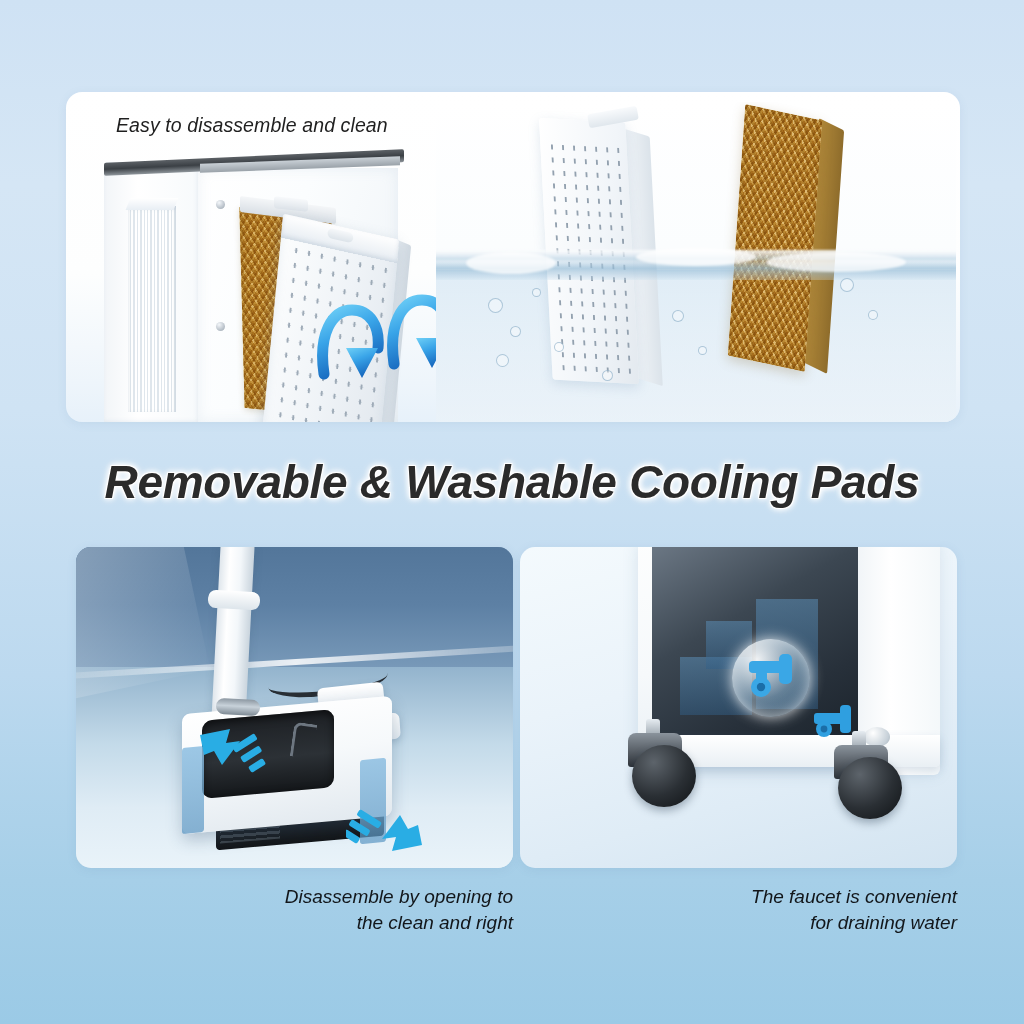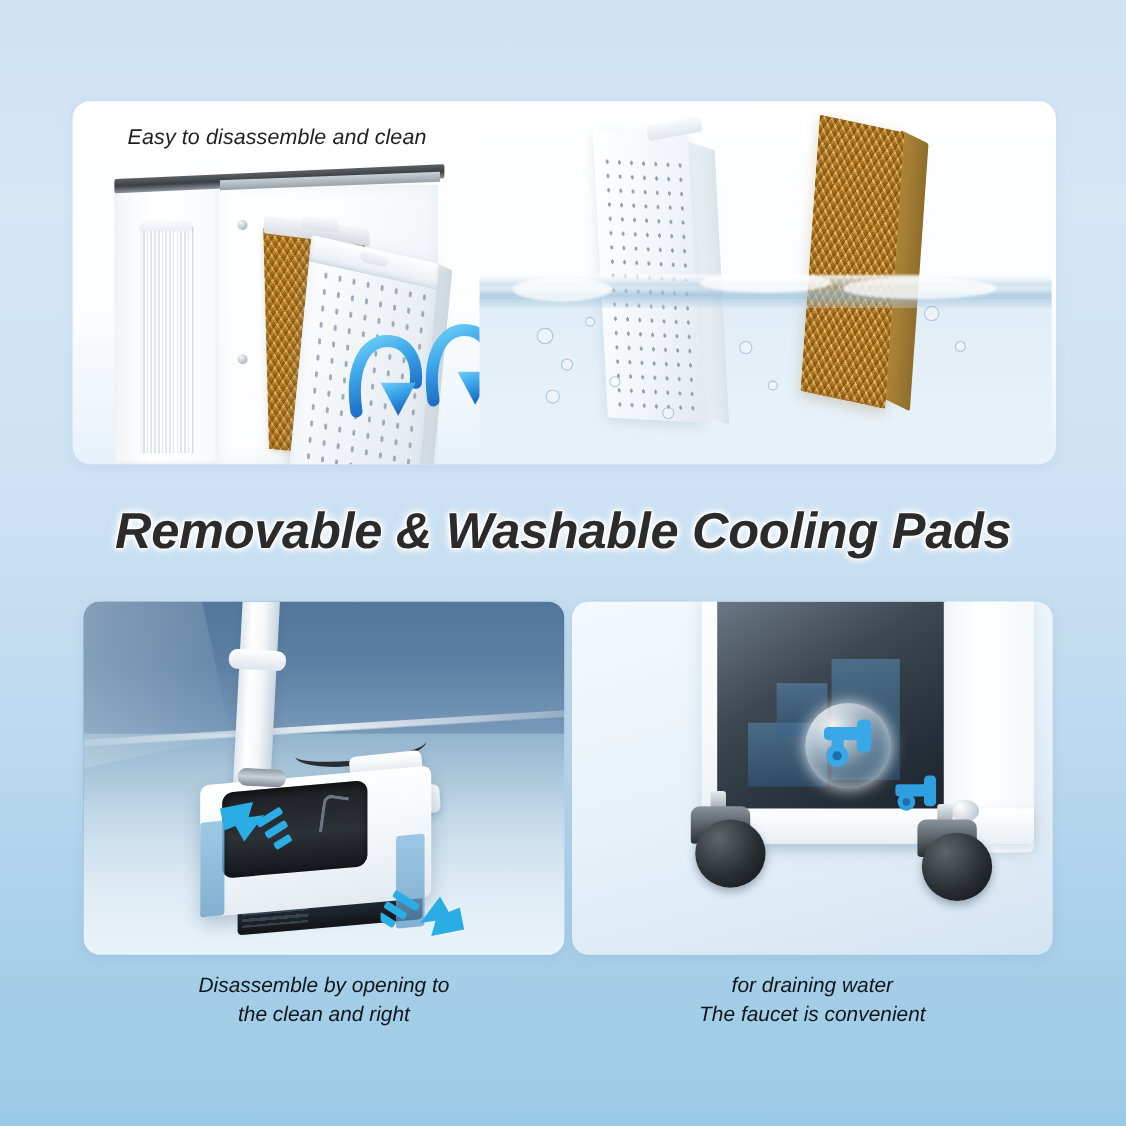--- a/index.html
+++ b/index.html
@@ -321,21 +321,21 @@
     position:absolute;left:2px;top:2px;width:54px;height:34px;border-radius:8px 8px 3px 3px;
     background:linear-gradient(180deg,#8a939c,#2d3238);
   }
   .caster .stem{
     position:absolute;left:20px;top:-12px;width:14px;height:18px;
     background:linear-gradient(180deg,#e6ecf1,#9aa4ad);border-radius:3px;
   }
 
   
   .cap{
-    position:absolute;top:884px;width:437px;text-align:center;
+    position:absolute;top:884px;width:437px;text-align:right;
     font-size:19px;line-height:26px;color:#12161a;
   }
   .cap.left{left:76px;}
   .cap.right{left:520px;}
 </style>
 </head>
 <body>
 
 <div class="stage">
 
@@ -501,17 +501,17 @@
       <div class="fork"></div>
       <div class="tire"></div>
     </div>
   </div>
 
   <div class="cap left">
     <div>Disassemble by opening to</div>
     <div>the clean and right</div>
   </div>
   <div class="cap right">
+    <div>The faucet is convenient</div>
     <div>for draining water</div>
-    <div>The faucet is convenient</div>
   </div>
 
 </div>
 
 </body></html>

